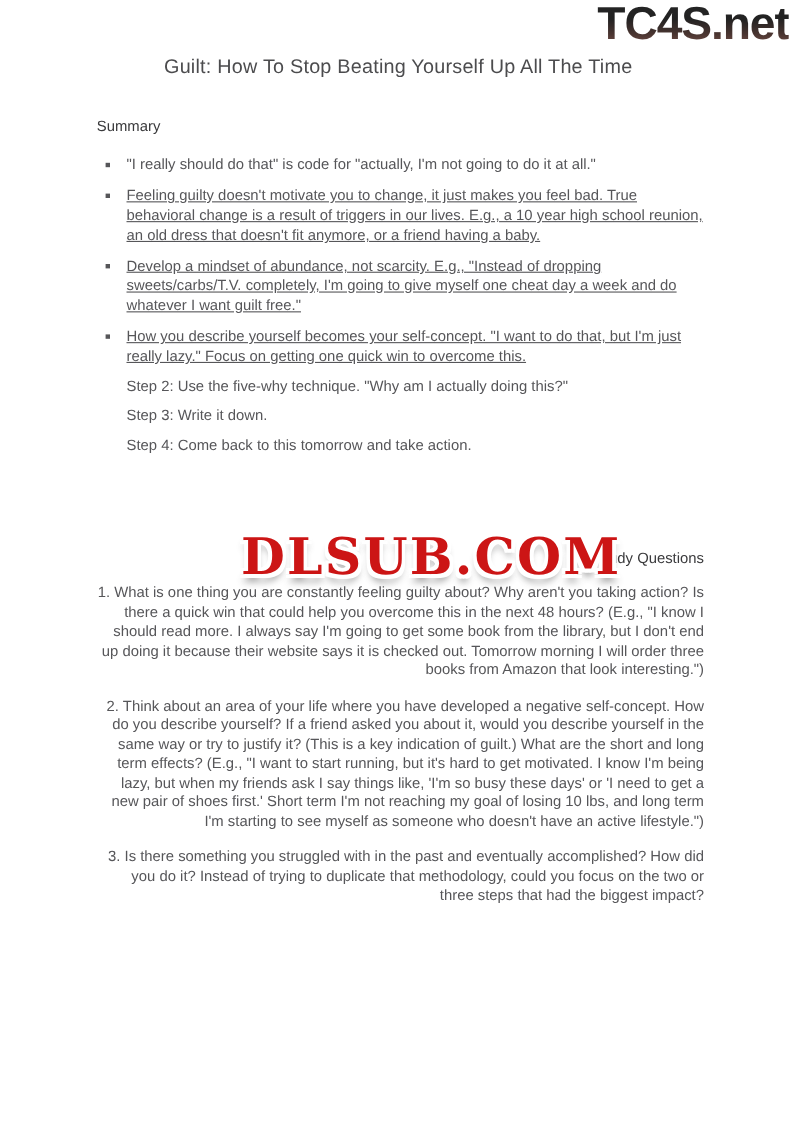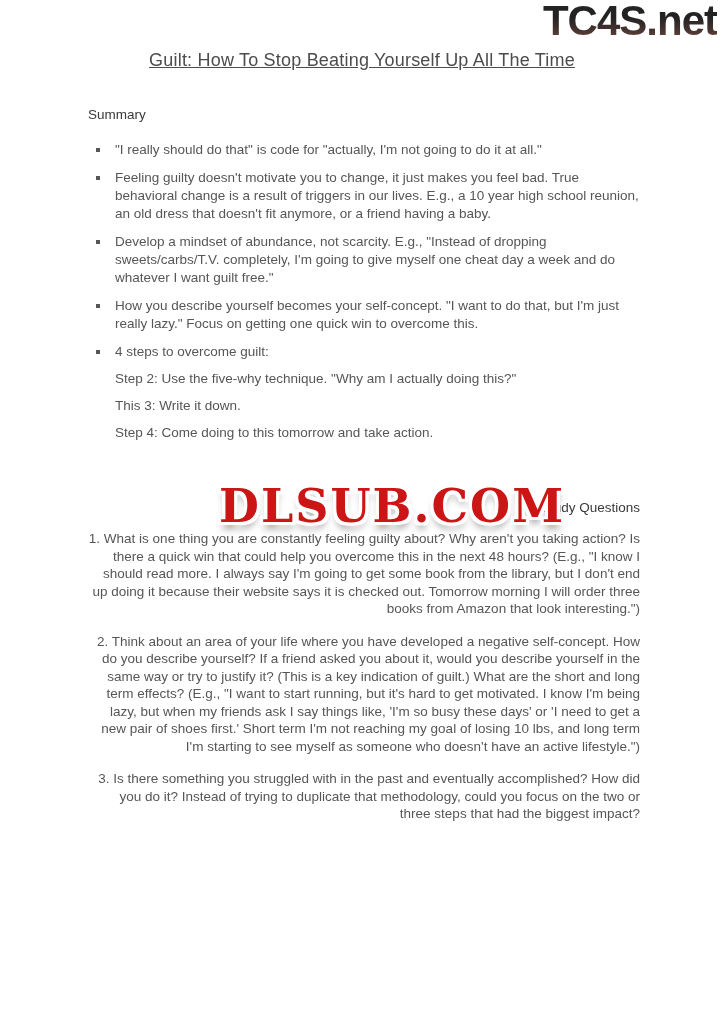--- a/index.html
+++ b/index.html
@@ -36,42 +36,41 @@
   
   .doc-title {
     position: absolute;
     top: 50px;
     left: 0;
     width: 100%;
     text-align: center;
     font-size: 18px;
     color: #4c4c4e;
     letter-spacing: 0.2px;
-    text-decoration: underline;
   }
 
   
   .section { position: absolute; left: 88px; width: 552px; color: #565659; }
   .section h2 {
     margin: 0;
     font-size: 13.5px;
     line-height: 15px;
     font-weight: normal;
     color: #3a3a3c;
   }
 
   .summary-section { top: 107px; }
   .bullet-list { list-style: none; margin: 19px 0 0 0; padding: 0; }
   .bullet-list li {
     position: relative;
     padding-left: 27px;
     font-size: 13.5px;
     line-height: 18px;
   }
-  .bullet-list li + li { margin-top: 10px; }
+  .bullet-list li + li { margin-top: 10px; text-decoration: underline; }
   .bullet-list li .bullet-marker {
     position: absolute;
     left: 8px;
     top: 7px;
     width: 4px;
     height: 4px;
     background: #565659;
   }
   .steps p {
     margin: 9px 0 0 0;
@@ -150,29 +149,25 @@
         <span>Feeling guilty doesn't motivate you to change, it just makes you feel bad. True behavioral change is a result of triggers in our lives. E.g., a 10 year high school reunion, an old dress that doesn't fit anymore, or a friend having a baby.</span>
       </li>
       <li>
         <span class="bullet-marker"></span>
         <span>Develop a mindset of abundance, not scarcity. E.g., "Instead of dropping sweets/carbs/T.V. completely, I'm going to give myself one cheat day a week and do whatever I want guilt free."</span>
       </li>
       <li>
         <span class="bullet-marker"></span>
         <span>How you describe yourself becomes your self-concept. "I want to do that, but I'm just really lazy." Focus on getting one quick win to overcome this.</span>
       </li>
-      <li>
-        <span class="bullet-marker"></span>
-        <span>4 steps to overcome guilt:</span>
-      </li>
     </ul>
     <div class="steps">
       <p>Step 2: Use the five-why technique. "Why am I actually doing this?"</p>
-      <p>This 3: Write it down.</p>
-      <p>Step 4: Come doing to this tomorrow and take action.</p>
+      <p>Step 3: Write it down.</p>
+      <p>Step 4: Come back to this tomorrow and take action.</p>
     </div>
   </div>
 
   <div class="section questions-section">
     <h2>Study Questions</h2>
     <p>1. What is one thing you are constantly feeling guilty about? Why aren't you taking action? Is there a quick win that could help you overcome this in the next 48 hours? (E.g., "I know I should read more. I always say I'm going to get some book from the library, but I don't end up doing it because their website says it is checked out. Tomorrow morning I will order three books from Amazon that look interesting.")</p>
     <p>2. Think about an area of your life where you have developed a negative self-concept. How do you describe yourself? If a friend asked you about it, would you describe yourself in the same way or try to justify it? (This is a key indication of guilt.) What are the short and long term effects? (E.g., "I want to start running, but it's hard to get motivated. I know I'm being lazy, but when my friends ask I say things like, 'I'm so busy these days' or 'I need to get a new pair of shoes first.' Short term I'm not reaching my goal of losing 10 lbs, and long term I'm starting to see myself as someone who doesn't have an active lifestyle.")</p>
     <p>3. Is there something you struggled with in the past and eventually accomplished? How did you do it? Instead of trying to duplicate that methodology, could you focus on the two or three steps that had the biggest impact?</p>
   </div>
 

